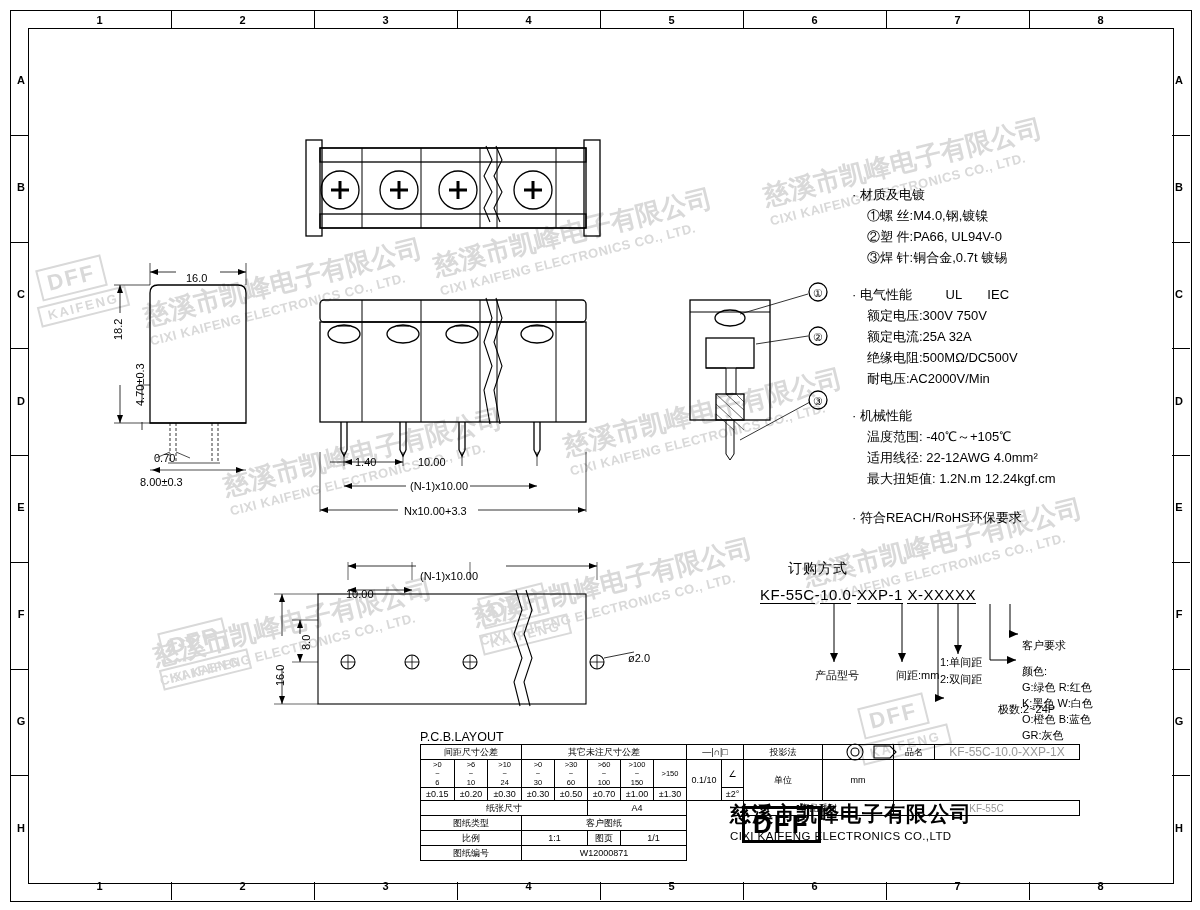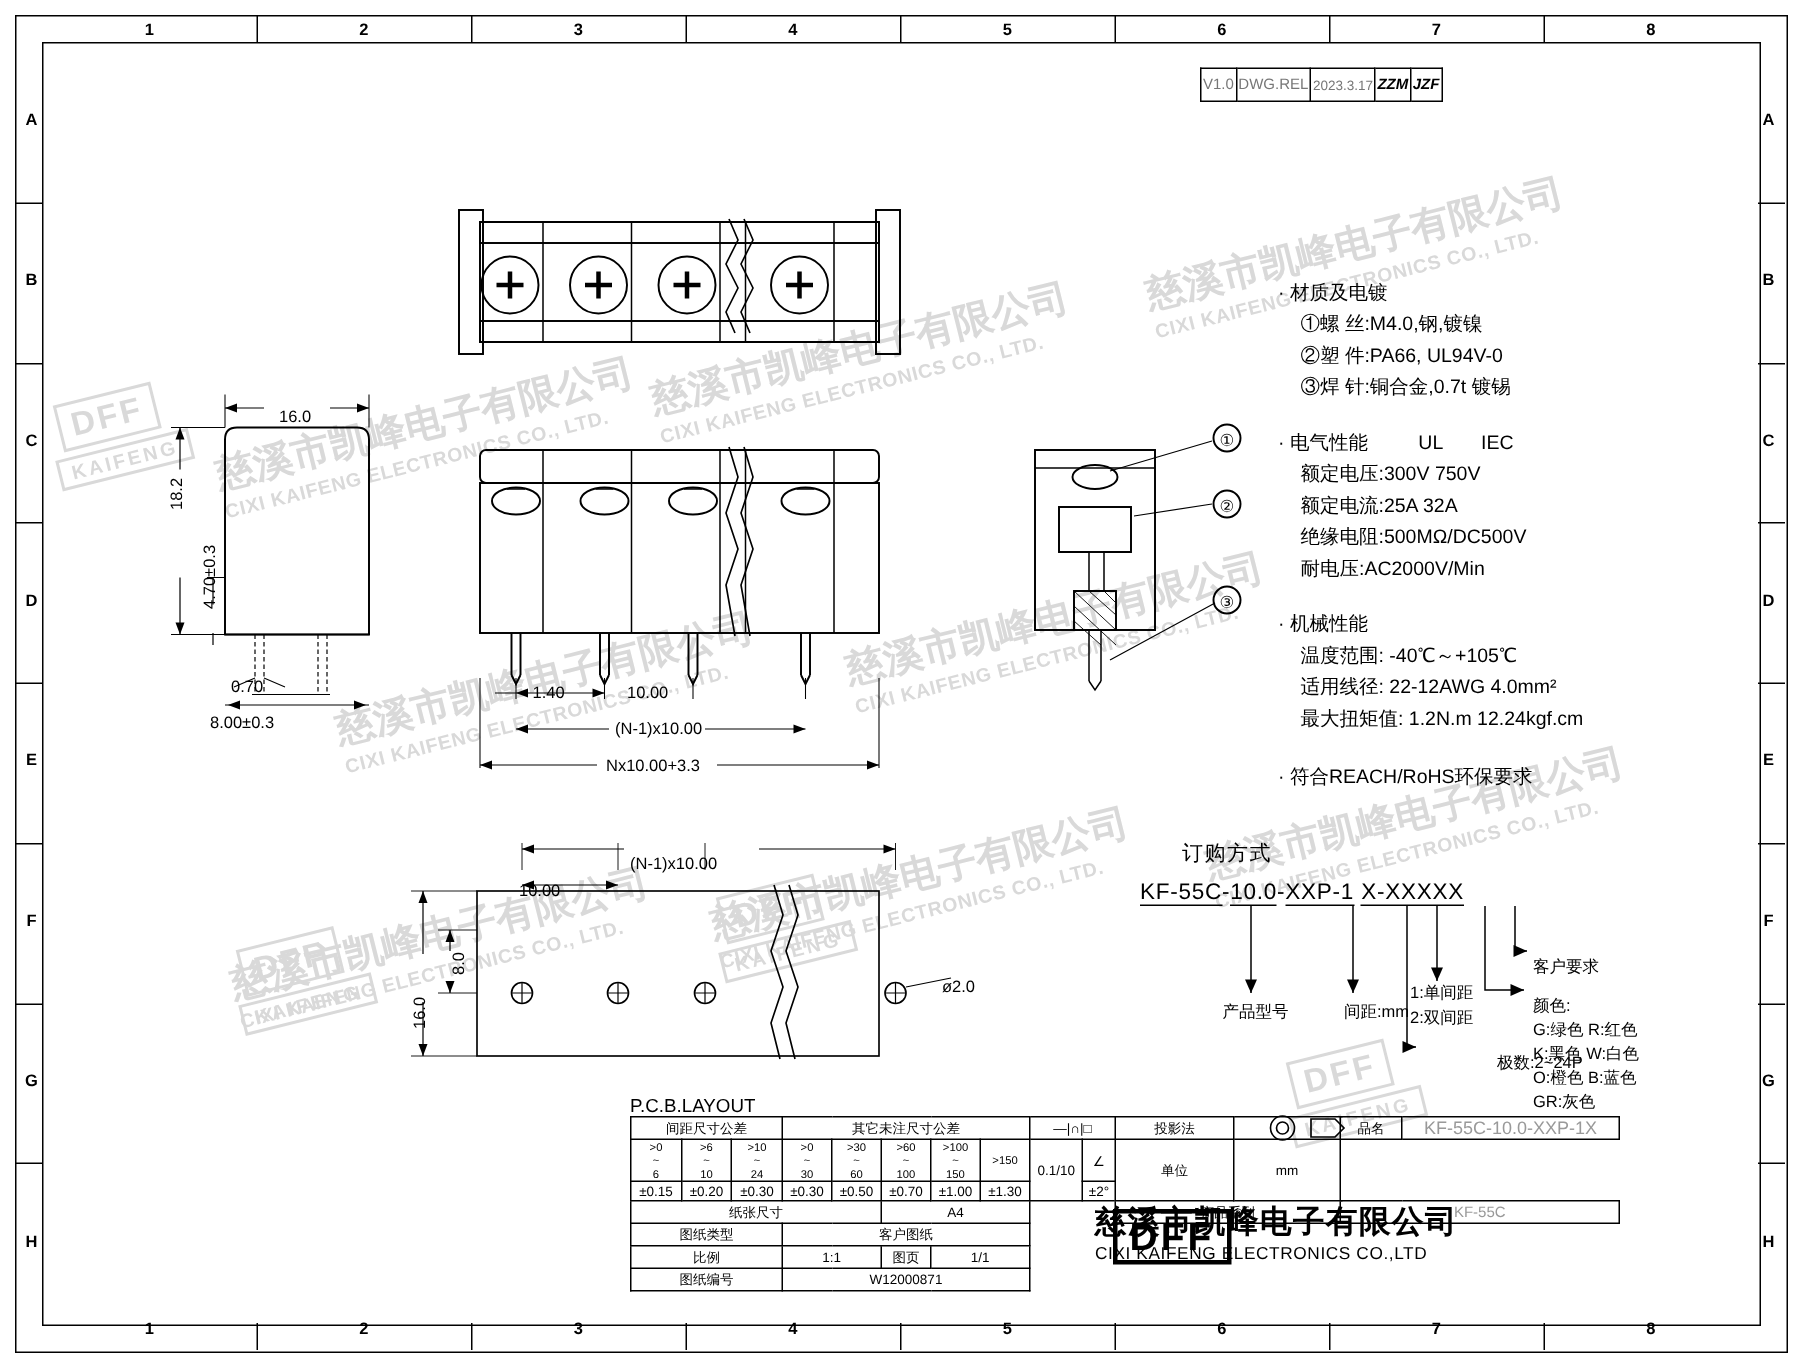--- a/index.html
+++ b/index.html
@@ -175,27 +175,20 @@
       <div class="tick" style="top: 668.5px; left: 10px; height: 1px; width: 18px;"></div>
       <div class="tick" style="top: 668.5px; left: 1172px; height: 1px; width: 18px;"></div>
       <div class="row-label" style="top: 821.625px; left: 14px; width: 14px;">H</div>
       <div class="row-label" style="top: 821.625px; left: 1172px; width: 14px;">H</div>
       <div class="tick" style="top: 775.25px; left: 10px; height: 1px; width: 18px;"></div>
       <div class="tick" style="top: 775.25px; left: 1172px; height: 1px; width: 18px;"></div>
     </div>
 
   <table class="rev">
     <tbody>
-    <tr>
-      <td style="color:#777">V1.0</td>
-      <td style="color:#777">DWG.REL</td>
-      <td style="color:#777;font-size:9px">2023.3.17</td>
-      <td style="font-style:italic;font-weight:bold">ZZM</td>
-      <td style="font-style:italic;font-weight:bold">JZF</td>
-    </tr>
   </tbody>
     </table>
 
   <div class="spec">
     <div class="bullet">· 材质及电镀</div>
     <div class="ind">①螺 丝:M4.0,钢,镀镍</div>
     <div class="ind">②塑 件:PA66, UL94V-0</div>
     <div class="ind">③焊 针:铜合金,0.7t 镀锡</div>
     <div style="height:12px"></div>
     <div class="bullet">

